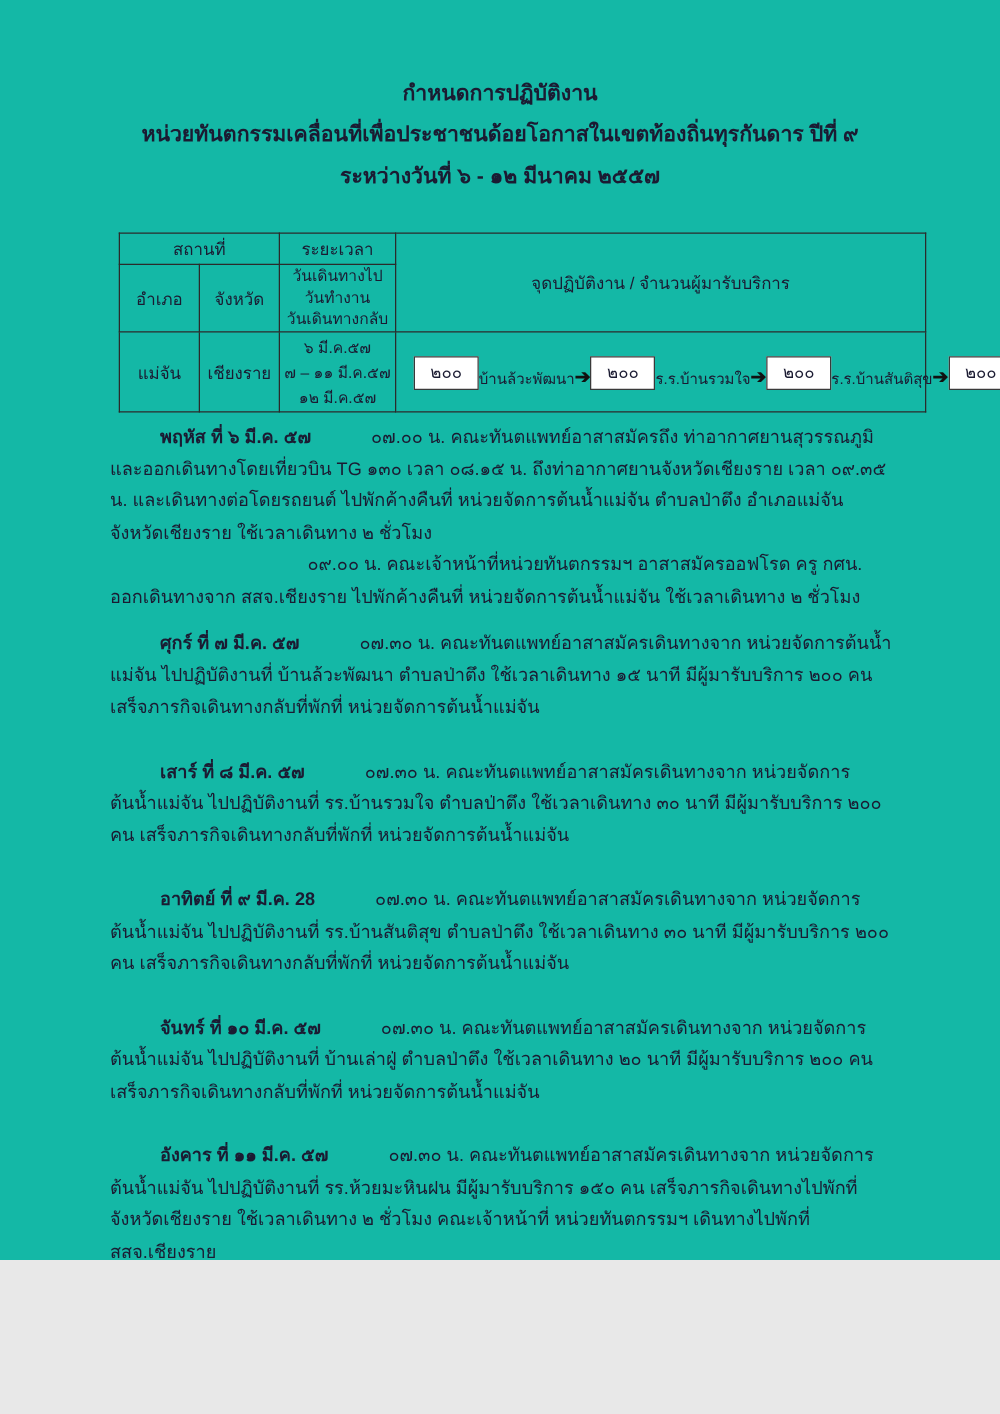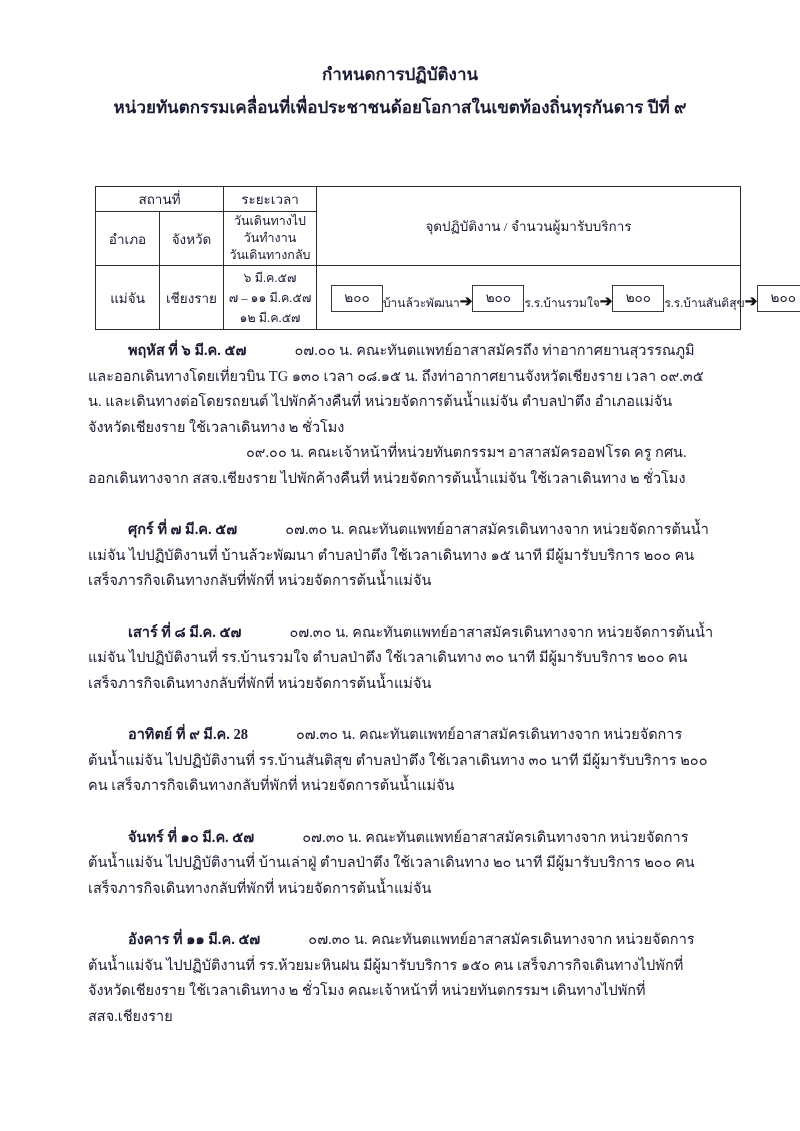--- a/index.html
+++ b/index.html
@@ -1,22 +1,22 @@
 <!DOCTYPE html>
 <html><head>
 <meta charset="utf-8">
 <style>
   * { margin:0; padding:0; box-sizing:border-box; }
   html,body { background:#e8e8e8; }
   .page {
     position:relative;
-    width:800px; height:1131px;
+    width:800px; height:1008px;
     margin:0 auto;
-    background:#ffffff;
-    font-family:Liberation Serif, serif;
+    background:#14b8a6;
+    font-family:Liberation Sans, sans-serif;
     color:#1b1b32;
     overflow:hidden;
   }
   
   .title-block {
     position:absolute; top:58px; left:0; right:0;
     text-align:center;
     font-weight:bold;
     font-size:17px;
     line-height:33px;
@@ -75,30 +75,31 @@
   .content {
     position:absolute; left:88px; top:338px;
     width:626px;
     font-size:14.5px;
     line-height:25.5px;
     text-align:left;
   }
   p.day-para { text-indent:40px; margin-bottom:26px; } 
   .day-head { font-weight:bold; }
   .gap-wide { display:inline-block; width:48px; }
-  p.cont-para { text-indent:158px; margin-top:-26px; margin-bottom:26px; }
+  p.cont-para { text-indent:158px; margin-top:-26px; margin-bottom:12px; }
 </style>
 </head>
 <body>
 
 <div class="page">
 
   <div class="title-block">
     <div>กำหนดการปฏิบัติงาน</div>
     <div>หน่วยทันตกรรมเคลื่อนที่เพื่อประชาชนด้อยโอกาสในเขตท้องถิ่นทุรกันดาร  ปีที่ ๙</div>
+    <div>ระหว่างวันที่ ๖ - ๑๒ มีนาคม ๒๕๕๗</div>
   </div>
 
   <table class="doc-table">
     <tbody>
         <tr>
       <td colspan="2" class="hdr" style="height:24px;">สถานที่</td>
       <td class="hdr col-duration">ระยะเวลา</td>
       <td rowspan="2" class="hdr col-ops">จุดปฏิบัติงาน / จำนวนผู้มารับบริการ</td>
     </tr>
     <tr>

